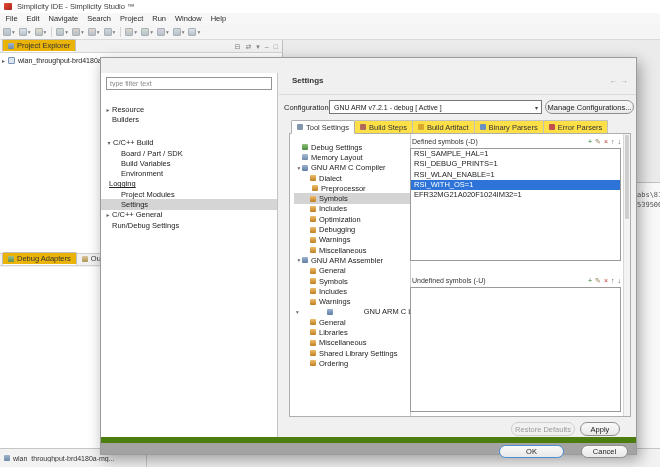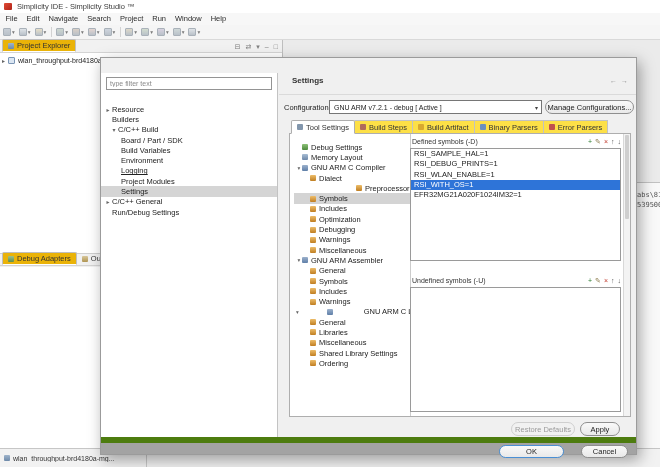--- a/index.html
+++ b/index.html
@@ -279,37 +279,37 @@
       <input id="filter" type="text" placeholder="type filter text" style="">
       <div id="dlg-nav">
           <div class="nrow" style="padding-left: 3px;">
             <span class="twisty">▸</span>
             <span class="nlabel">Resource</span>
           </div>
           <div class="nrow" style="padding-left: 3px;">
             <span class="twisty"></span>
             <span class="nlabel">Builders</span>
           </div>
-          <div class="nrow" style="padding-left: 9px;">
+          <div class="nrow" style="padding-left: 4px; margin-top: 13px;">
             <span class="twisty">▾</span>
             <span class="nlabel">C/C++ Build</span>
           </div>
           <div class="nrow" style="padding-left: 12px;">
             <span class="twisty"></span>
             <span class="nlabel">Board / Part / SDK</span>
           </div>
           <div class="nrow" style="padding-left: 12px;">
             <span class="twisty"></span>
             <span class="nlabel">Build Variables</span>
           </div>
           <div class="nrow" style="padding-left: 12px;">
             <span class="twisty"></span>
             <span class="nlabel">Environment</span>
           </div>
-          <div class="nrow" style="padding-left: 12px; text-decoration: underline;">
+          <div class="nrow" style=" text-decoration: underline;">
             <span class="twisty"></span>
             <span class="nlabel">Logging</span>
           </div>
           <div class="nrow" style="padding-left: 12px;">
             <span class="twisty"></span>
             <span class="nlabel">Project Modules</span>
           </div>
           <div class="nrow nsel" style="padding-left: 12px;">
             <span class="twisty"></span>
             <span class="nlabel">Settings</span>
@@ -380,21 +380,21 @@
             <div class="trow" style="padding-left: 2px;">
               <span class="twisty">▾</span>
               <span class="titem-icon ic-tool"></span>
               <span class="tlabel">GNU ARM C Compiler</span>
             </div>
             <div class="trow" style="padding-left: 10px;">
               <span class="twisty"></span>
               <span class="titem-icon ic-wrench"></span>
               <span class="tlabel">Dialect</span>
             </div>
-            <div class="trow" style="padding-left: 12px; margin-left: 44px;">
+            <div class="trow" style="padding-left: 12px;">
               <span class="twisty"></span>
               <span class="titem-icon ic-wrench"></span>
               <span class="tlabel">Preprocessor</span>
             </div>
             <div class="trow tsel" style="padding-left: 10px;">
               <span class="twisty"></span>
               <span class="titem-icon ic-wrench"></span>
               <span class="tlabel">Symbols</span>
             </div>
             <div class="trow" style="padding-left: 10px;">

